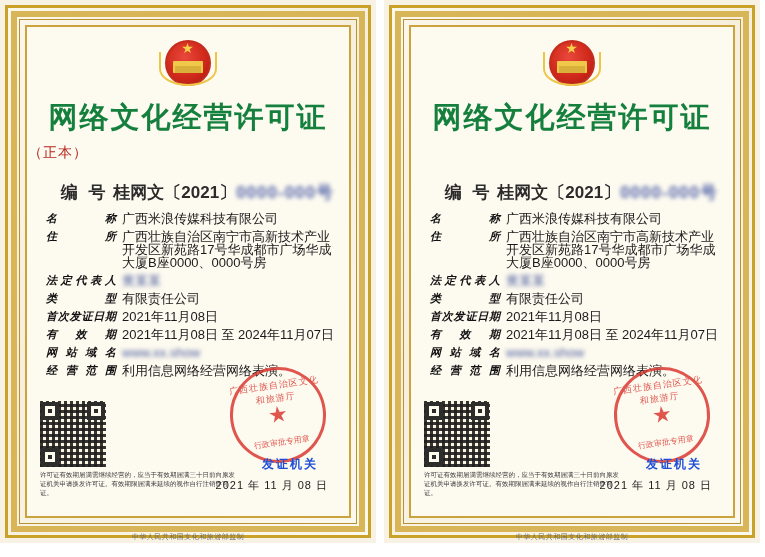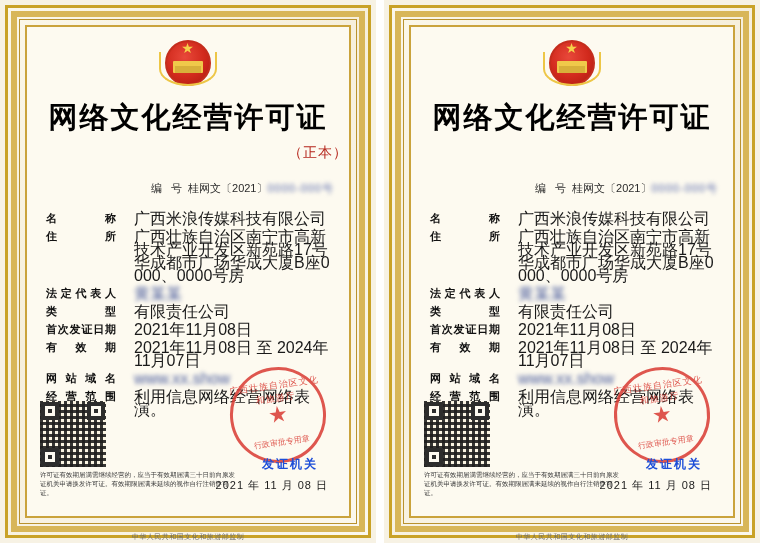--- a/index.html
+++ b/index.html
@@ -116,39 +116,40 @@
   }
   .title {
     position: absolute;
     top: 70px;
     left: 0; right: 0;
     text-align: center;
     font-family: "DejaVu Serif", serif;
     font-weight: bold;
     font-size: 29px;
     letter-spacing: 2px;
-    color: #000000;
+    color: #15803d;
   }
   .subtitle {
     position: absolute;
     top: 116px;
     left: 0; right: 0;
-    text-align: right;
+    text-align: left;
     font-family: "DejaVu Serif", serif;
     font-size: 14px;
     color: #b5261c;
     letter-spacing: 1px;
   }
   .certno {
     position: absolute;
     top: 153px;
     right: 14px;
-    font-size: 11px;
+    font-size: 17px;
     color: #2b2b2b;
     white-space: nowrap;
+    font-weight: bold;
   }
   .certno .lbl { letter-spacing: 3px; }
   .certno .blur {
     display: inline-block;
     color: #5566aa;
     filter: blur(2.2px);
     letter-spacing: 1px;
   }
   .fields {
     position: absolute;
@@ -167,27 +168,27 @@
   .row .label {
     width: 76px;
     flex: none;
     font-size: 11px;
     color: #111;
     text-align: justify;
     text-align-last: justify;
     padding-right: 6px;
     box-sizing: border-box;
     font-weight: bold;
+    font-style: italic;
   }
   .row .value {
     flex: 1;
-    font-size: 16px;
+    font-size: 13px;
     color: #1a1a1a;
     word-break: break-all;
-    margin-left: 12px;
   }
   .row .value .blurtext {
     display: inline-block;
     filter: blur(2px);
     color: #4a5c9c;
   }
   
   .qr {
     position: absolute;
     left: 12px;

